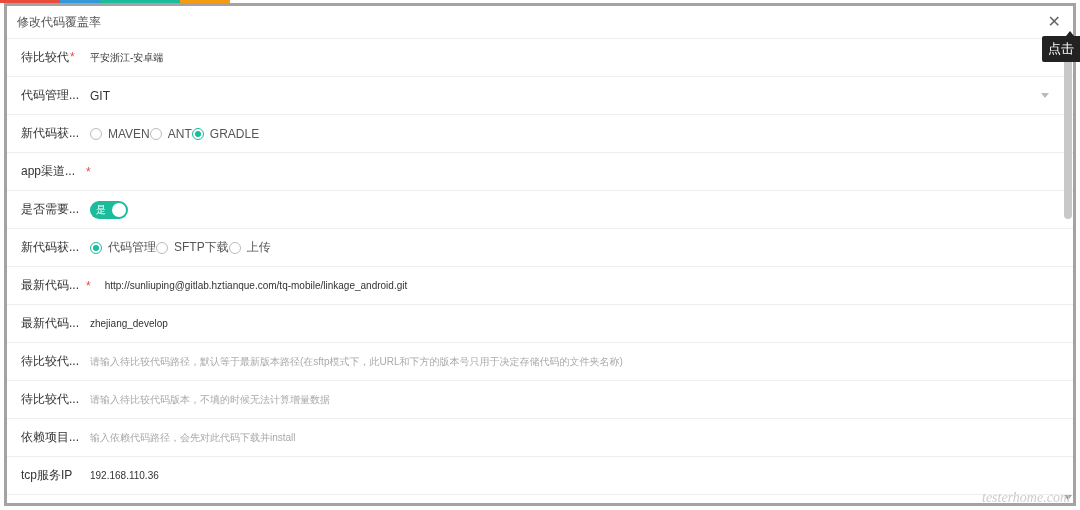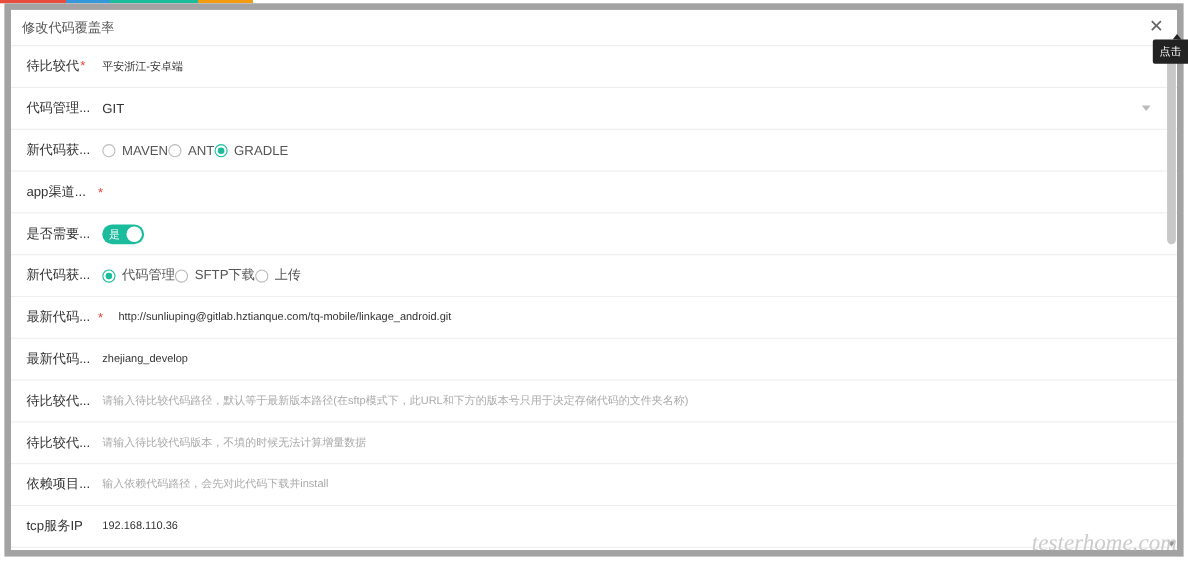--- a/index.html
+++ b/index.html
@@ -27,21 +27,21 @@
     .top-accent span:nth-child(4){ flex:0 0 50px; background:#f39c12;}
     .modal {
       position: absolute;
       top: 3px;
       left: 4px;
       right: 4px;
       bottom: 4px;
       background: #fff;
       display: flex;
       flex-direction: column;
-      border: 6px solid #a3a3a3;
+      border: 3px solid #a3a3a3;
       justify-content: flex-end;
     }
     .modal-header {
       display: flex;
       align-items: center;
       justify-content: space-between;
       padding: 6px 10px;
       border-bottom: 1px solid #eee;
       font-size: 12px;
       color: #555;
@@ -143,31 +143,31 @@
       display:flex;align-items:center;justify-content:center;
     }
     .scroll-arrow.dn { bottom: 2px; }
     .scroll-arrow.dn::after{
       content:"";width:0;height:0;border-left:4px solid transparent;border-right:4px solid transparent;border-top:5px solid #999;
     }
     .tooltip {
       position: absolute;
       top: 36px; right: 0;
       background: #222; color: #fff;
-      padding: 4px 6px; font-size: 10px;
+      padding: 4px 6px; font-size: 13px;
       border-radius: 2px 0 0 2px;
     }
     .tooltip::before{
       content:""; position:absolute; top:-5px; right:6px;
       border-left:4px solid transparent;border-right:4px solid transparent;border-bottom:5px solid #222;
     }
     .watermark {
       position: absolute; right: 10px; bottom: 4px;
       font-family: "Brush Script MT", cursive; font-style: italic;
-      color: #ccc; font-size: 21px; pointer-events: none;
+      color: #ccc; font-size: 14px; pointer-events: none;
     }
   </style>
 </head>
 <body>
 
 <div class="top-accent">
     <span></span>
     <span></span>
     <span></span>
     <span></span>

